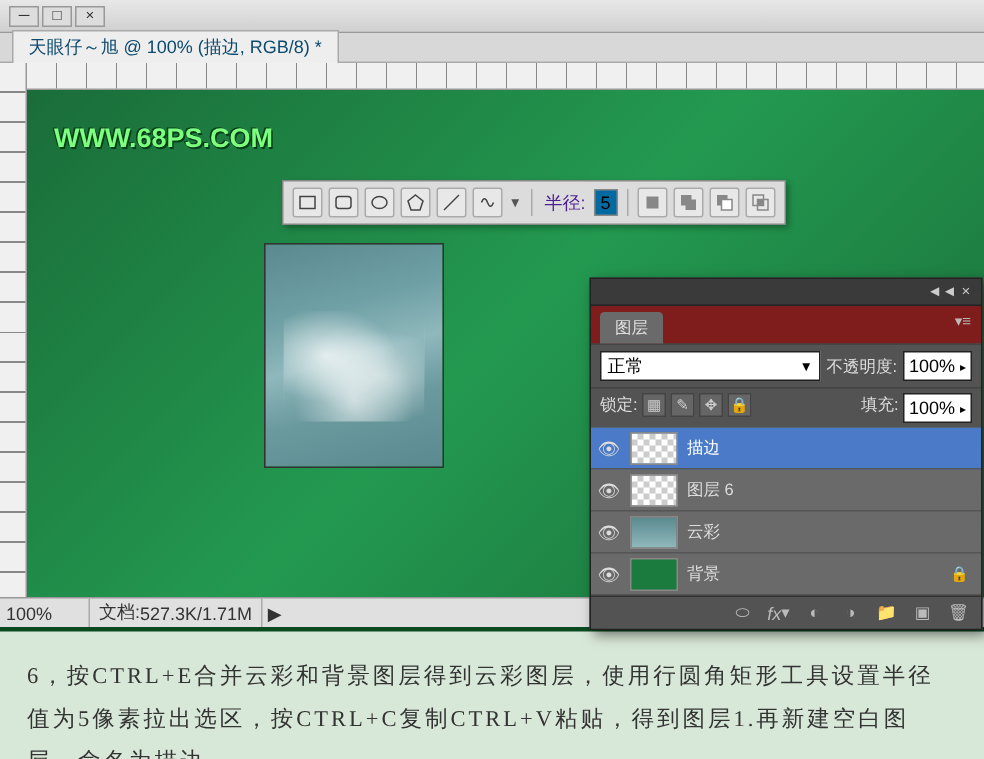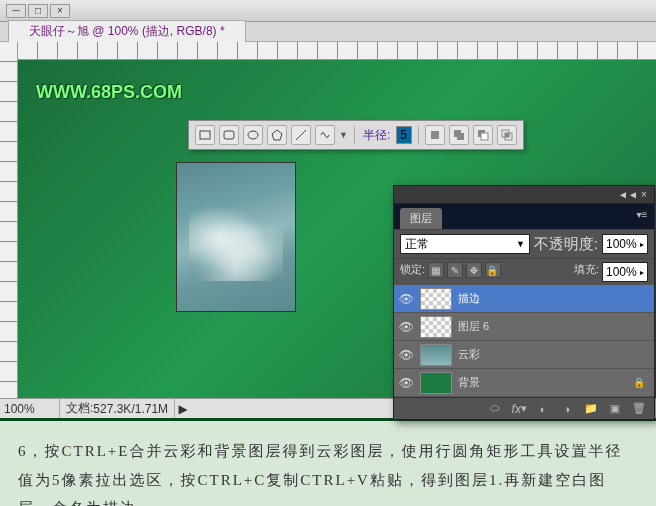--- a/index.html
+++ b/index.html
@@ -2,43 +2,43 @@
 <html><head>
 <meta charset="utf-8">
 <style>
 *{margin:0;padding:0;box-sizing:border-box;font-family:"Microsoft YaHei",SimSun,sans-serif;font-size:12px}
 body{background:#fff;width:656px;height:506px;overflow:hidden}
 .titlebar{background:linear-gradient(#e8e8e8,#d0d0d0);height:22px;display:flex;align-items:center;padding:0 6px;border-bottom:1px solid #999}
 .titlebar .title{flex:1;color:#444}
 .win-btns{display:flex;gap:2px}
 .win-btn{width:20px;height:14px;background:#ddd;border:1px solid #999;display:flex;align-items:center;justify-content:center;font-size:10px;color:#333}
 .tabbar{background:#d8d8d8;height:20px;display:flex;align-items:center;padding-left:8px;border-bottom:1px solid #aaa}
-.tab{background:#eee;padding:2px 20px;border:1px solid #aaa;color:#701a75}
+.tab{background:#eee;padding:2px 10px;border:1px solid #aaa;color:#0c4a6e}
 .workspace{position:relative;height:356px;background:#bbb;display:flex}
 .ruler-v{width:18px;background:#f0f0f0;border-right:1px solid #999;background-image:repeating-linear-gradient(to bottom,transparent 0,transparent 19px,#888 19px,#888 20px)}
 .canvas-area{flex:1;position:relative;background:#1b7a3e;background:linear-gradient(135deg,#1a6b38 0%,#239950 50%,#1a6b38 100%)}
 .ruler-h{position:absolute;top:0;left:0;right:0;height:18px;background:#f0f0f0;border-bottom:1px solid #999;background-image:repeating-linear-gradient(to right,transparent 0,transparent 19px,#888 19px,#888 20px)}
 .watermark{position:absolute;top:40px;left:18px;color:#7fff7f;font-weight:bold;font-size:18px;text-shadow:1px 1px 0 #064018,-1px -1px 0 #064018}
 .shape-toolbar{position:absolute;top:78px;left:170px;background:#dcdcdc;border:1px solid #888;padding:4px 6px;display:flex;align-items:center;gap:4px;box-shadow:2px 2px 4px rgba(0,0,0,.3)}
 .tool-ico{width:20px;height:20px;background:#e8e8e8;border:1px solid #aaa;border-radius:2px;display:flex;align-items:center;justify-content:center}
 .tool-ico svg{width:14px;height:14px}
 .tool-sep{width:1px;height:18px;background:#aaa;margin:0 2px}
 .radius-lbl{color:#4c1d95;padding:0 2px}
 .radius-input{width:16px;height:18px;background:#0369a1;border:1px solid #888;padding:0 3px}
 .cloud-img{position:absolute;top:120px;left:158px;width:120px;height:150px;background:linear-gradient(165deg,#5a8a8f 0%,#6fa0a5 30%,#8fb8bc 50%,#6a999e 70%,#5a8a8f 100%);border:1px solid #333}
 .cloud-img::before{content:"";position:absolute;top:30%;left:10%;width:80%;height:50%;background:radial-gradient(ellipse at 30% 40%,rgba(255,255,255,.7) 0%,transparent 50%),radial-gradient(ellipse at 70% 60%,rgba(255,255,255,.5) 0%,transparent 50%),radial-gradient(ellipse at 50% 80%,rgba(255,255,255,.6) 0%,transparent 60%)}
 .layers-panel{position:absolute;top:143px;left:375px;width:262px;background:#535353;border:1px solid #222;box-shadow:3px 3px 8px rgba(0,0,0,.5)}
 .lp-head{background:#3a3a3a;height:18px;display:flex;align-items:center;justify-content:space-between;padding:0 4px;border-bottom:1px solid #222}
 .lp-head-r{display:flex;gap:4px;align-items:center}
 .lp-head-ico{width:12px;height:12px;color:#ccc;display:flex;align-items:center;justify-content:center;font-size:10px}
-.lp-tabs{background:#0f172a;padding:4px 6px 0;display:flex;gap:12px}
+.lp-tabs{background:#7f1d1d;padding:4px 6px 0;display:flex;gap:12px}
 .lp-tab{background:#6a6a6a;color:#e0e0e0;padding:3px 10px;border-radius:3px 3px 0 0;font-size:11px}
 .lp-row{display:flex;align-items:center;padding:4px 6px;gap:4px;border-top:1px solid #444}
 .blend-select{flex:1;background:#fff;height:20px;border:1px solid #222;padding:0 4px;display:flex;align-items:center;justify-content:space-between}
-.opacity-lbl{color:#ddd;font-size:15px}
+.opacity-lbl{color:#ddd;font-size:11px}
 .pct-box{background:#fff;width:46px;height:20px;border:1px solid #222;display:flex;align-items:center;padding:0 3px;justify-content:space-between}
 .lock-row{display:flex;align-items:flex-start;padding:3px 6px;gap:3px;border-top:1px solid #444}
 .lock-lbl{color:#ddd;font-size:11px}
 .lock-ico{width:16px;height:16px;background:#666;border:1px solid #444;display:flex;align-items:center;justify-content:center;font-size:10px;color:#ccc}
 .layer-list{background:#6a6a6a;max-height:130px;overflow:hidden}
 .layer-item{display:flex;align-items:center;height:28px;border-bottom:1px solid #555;padding:0 4px;gap:6px}
 .layer-item.sel{background:#4a7ac8}
 .eye{width:16px;height:16px;display:flex;align-items:center;justify-content:center;color:#ddd}
 .thumb{width:32px;height:22px;border:1px solid #888;background:#fff}
 .thumb.checker{background:repeating-conic-gradient(#ccc 0 25%,#fff 0 50%) 0 0/8px 8px}

